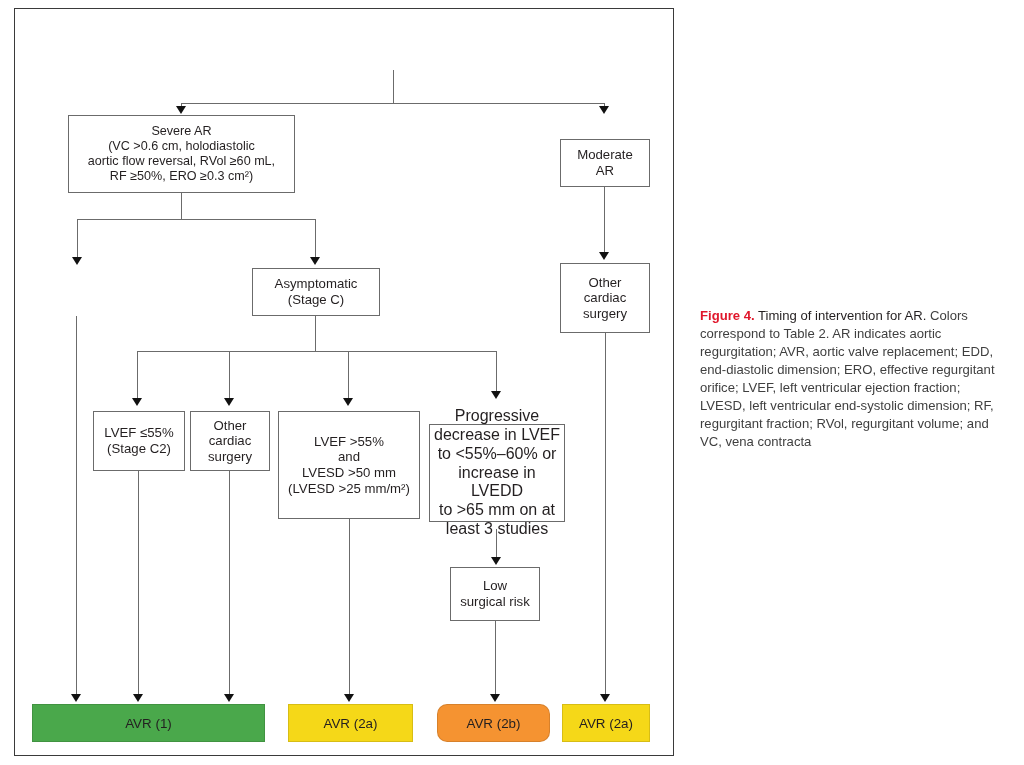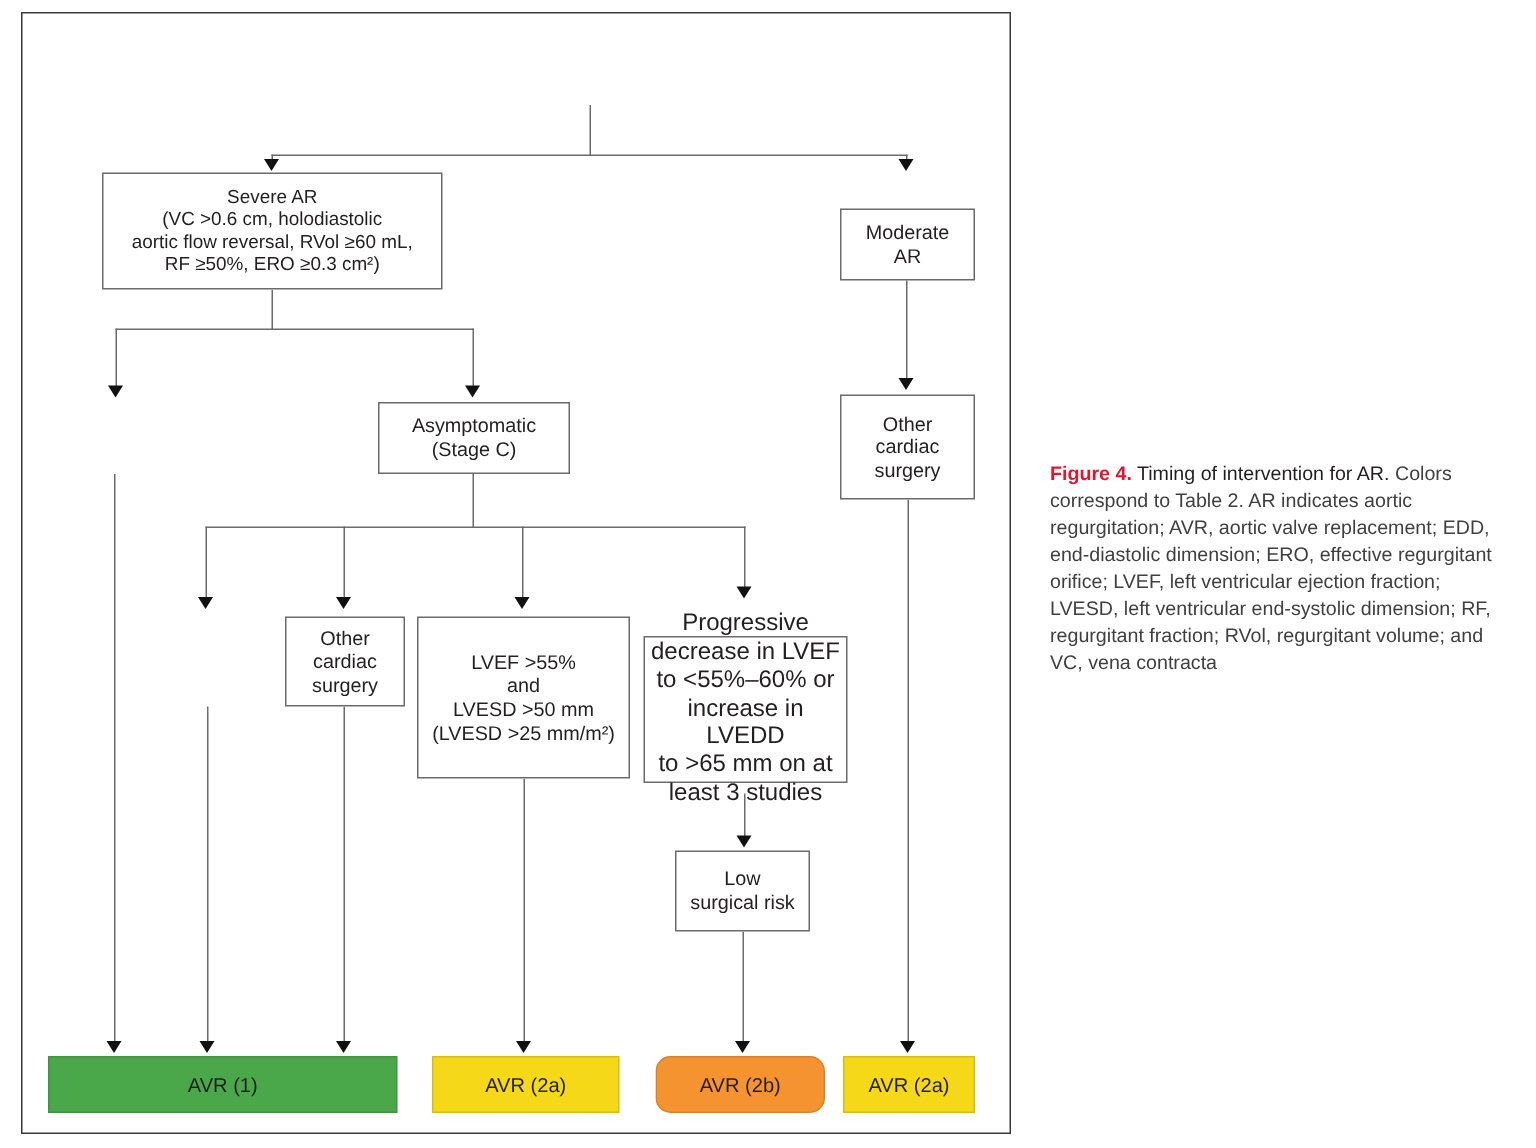--- a/index.html
+++ b/index.html
@@ -129,20 +129,24 @@
     <span>Asymptomatic
 (Stage C)</span>
   </div>
 
   <div class="node" id="n-othercs-right">
     <span>Other
 cardiac
 surgery</span>
   </div>
 
+  <div class="node" id="n-lvef55">
+    <span>LVEF ≤55%
+(Stage C2)</span>
+  </div>
 
   <div class="node" id="n-othercs-mid">
     <span>Other
 cardiac
 surgery</span>
   </div>
 
   <div class="node" id="n-lvefgt55">
     <span>LVEF &gt;55%
 and

